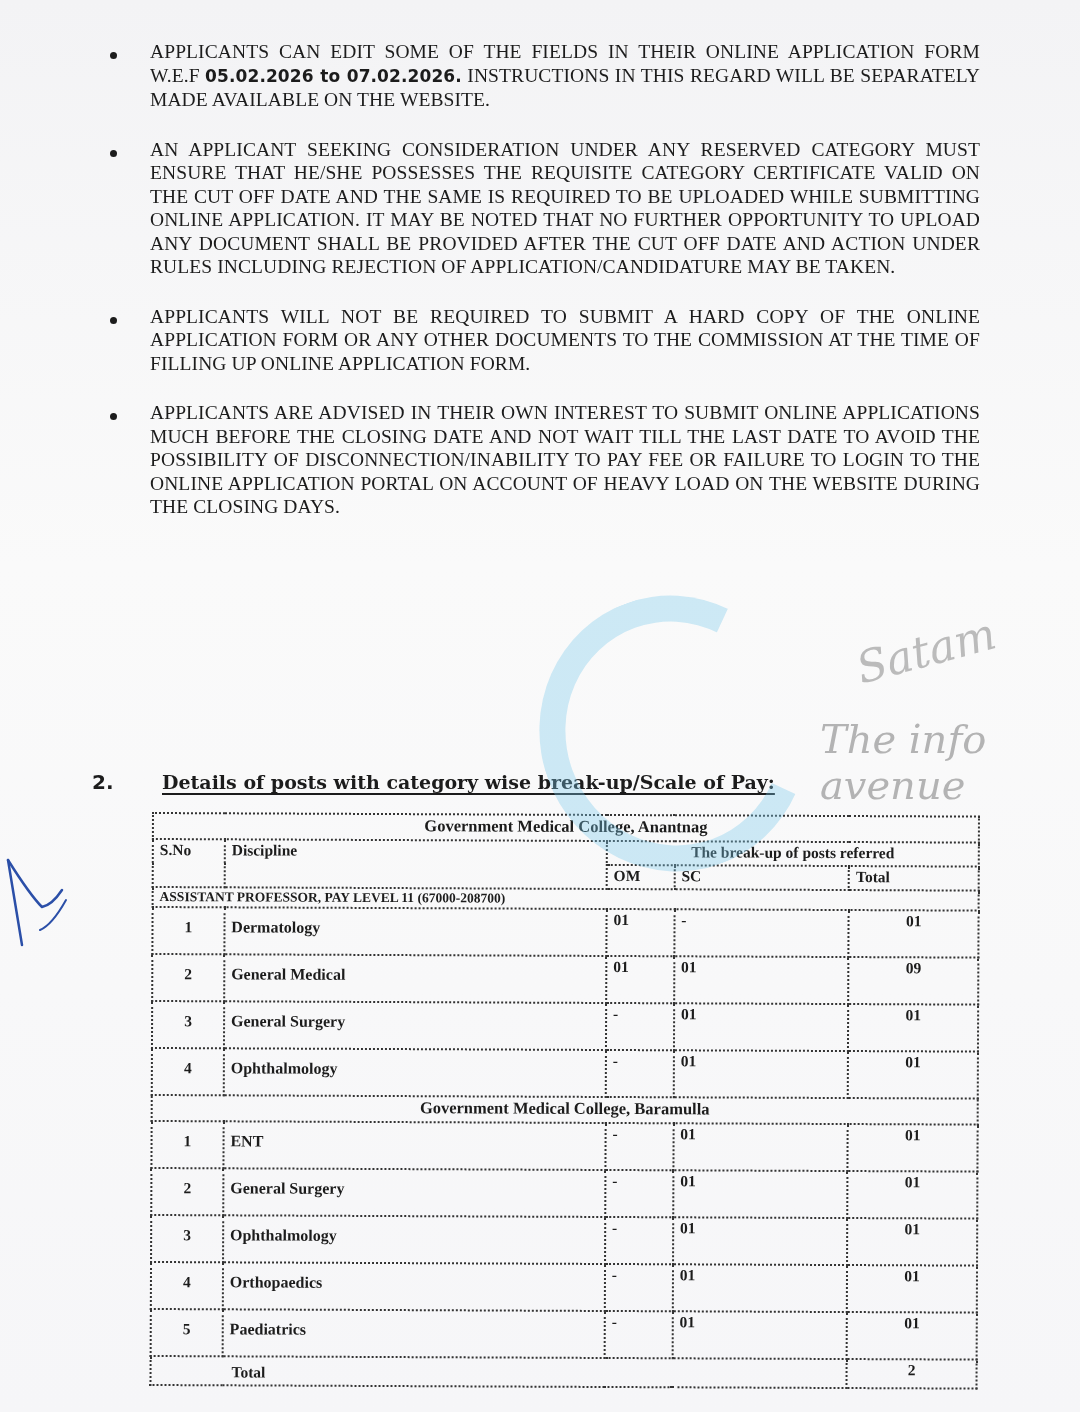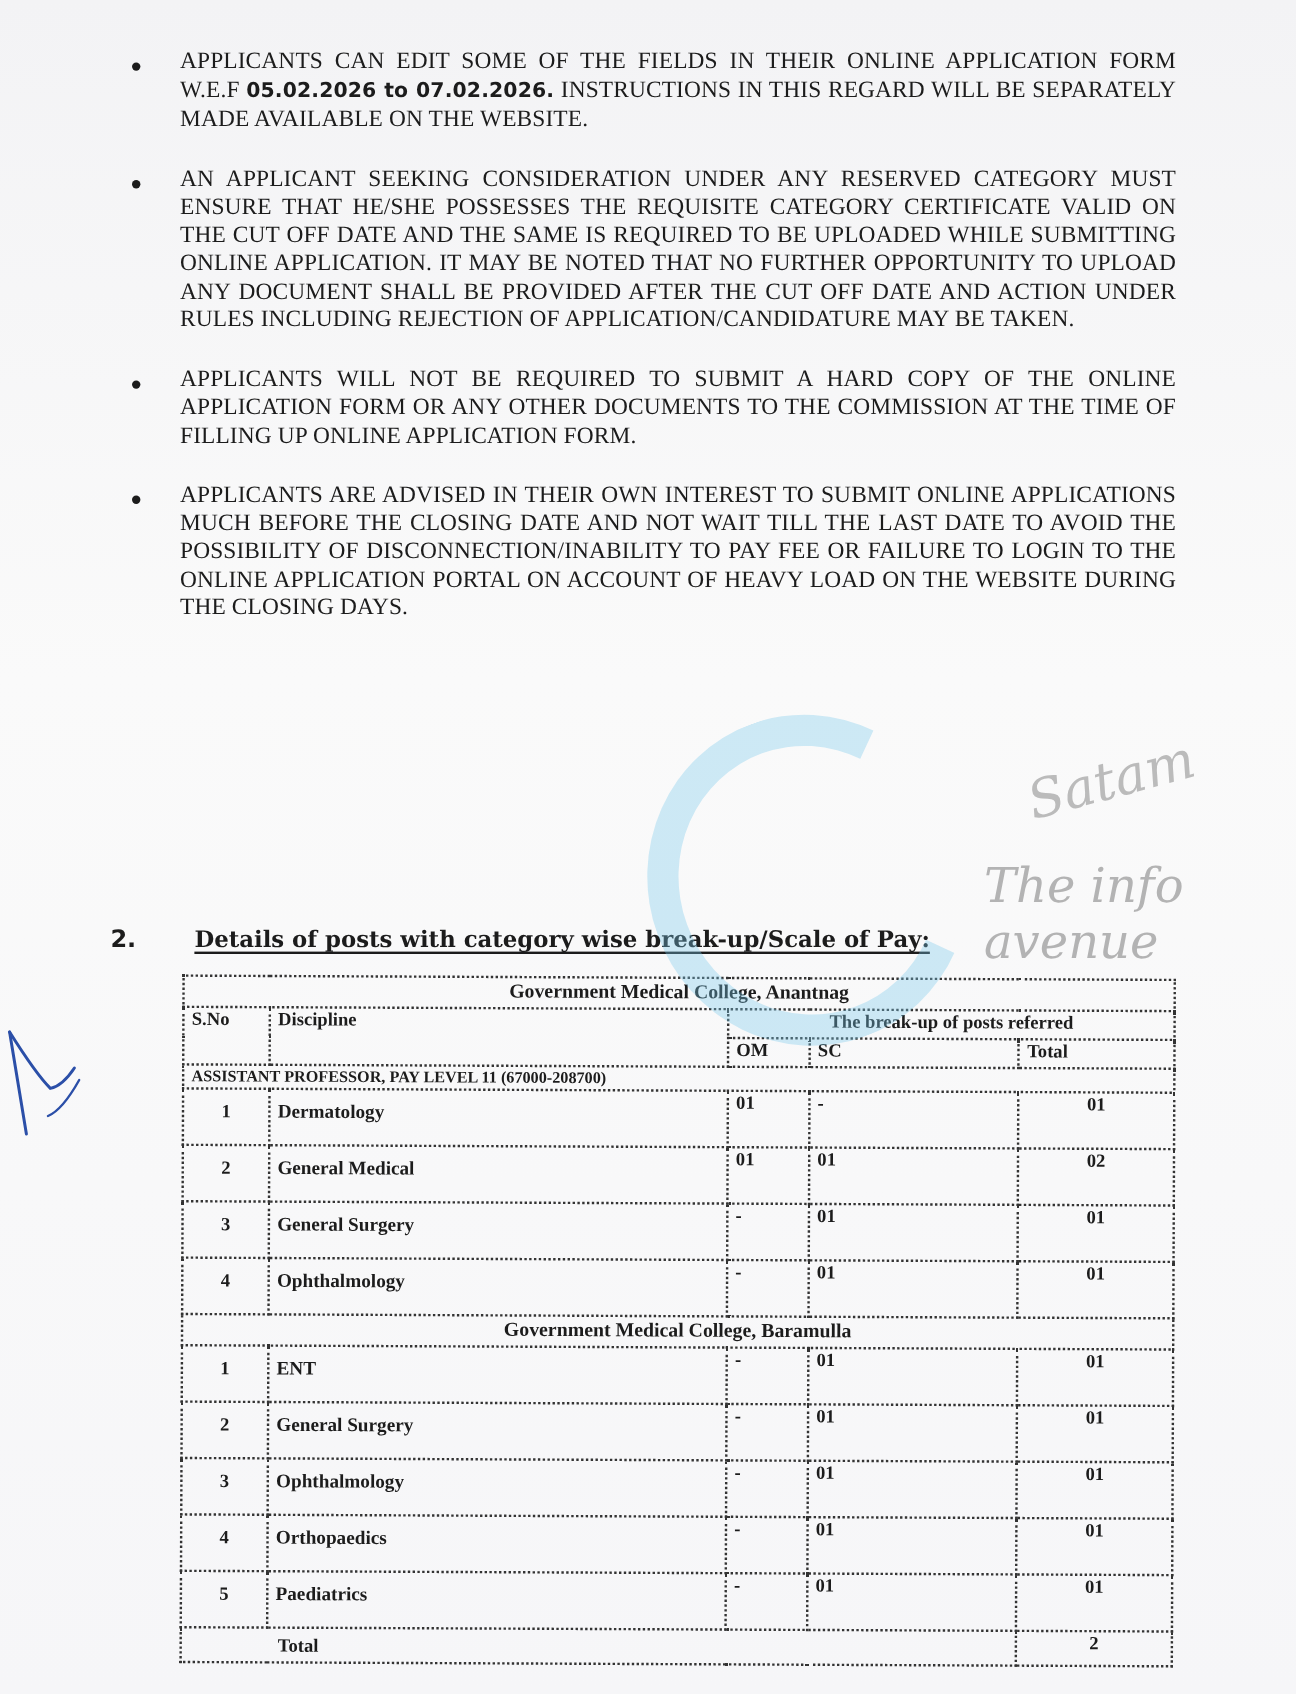--- a/index.html
+++ b/index.html
@@ -117,21 +117,21 @@
       <td class="disc">Dermatology</td>
       <td>01</td>
       <td>-</td>
       <td class="center">01</td>
     </tr>
     <tr class="row">
       <td class="sno">2</td>
       <td class="disc">General Medical</td>
       <td>01</td>
       <td>01</td>
-      <td class="center">02</td>
+      <td class="center">09</td>
     </tr>
     <tr class="row">
       <td class="sno">3</td>
       <td class="disc">General Surgery</td>
       <td>-</td>
       <td>01</td>
       <td class="center">01</td>
     </tr>
     <tr class="row">
       <td class="sno">4</td>

